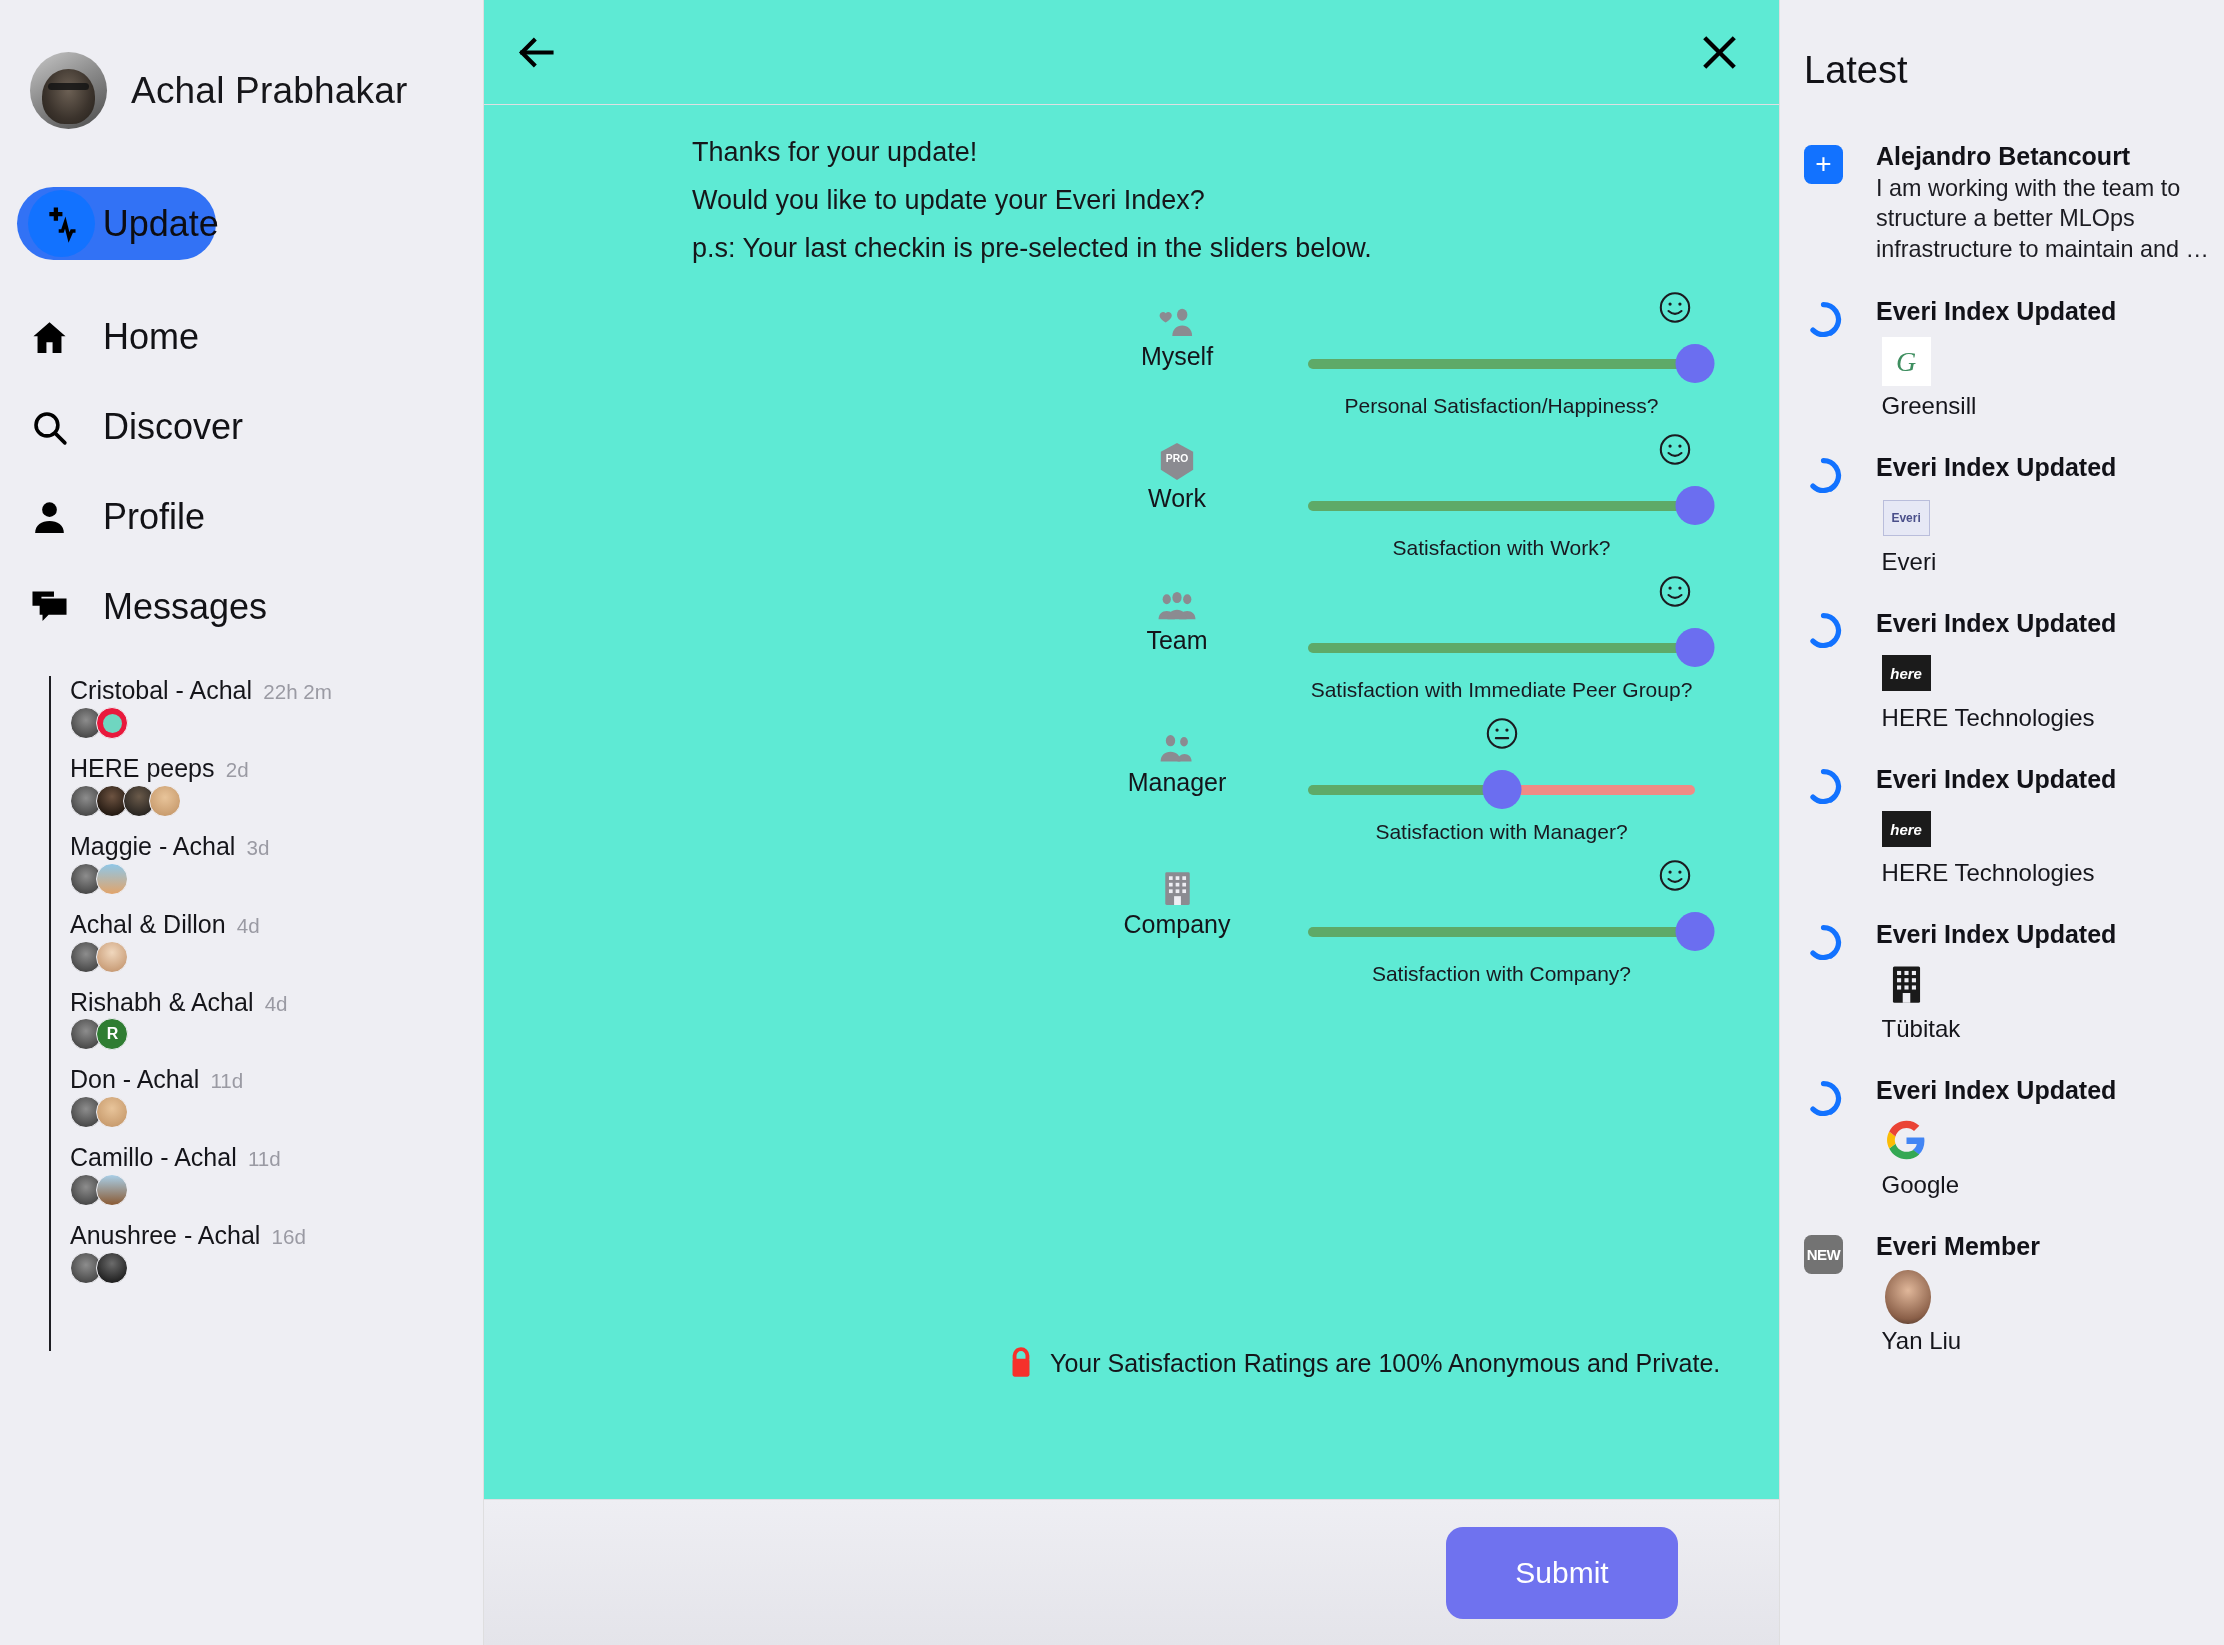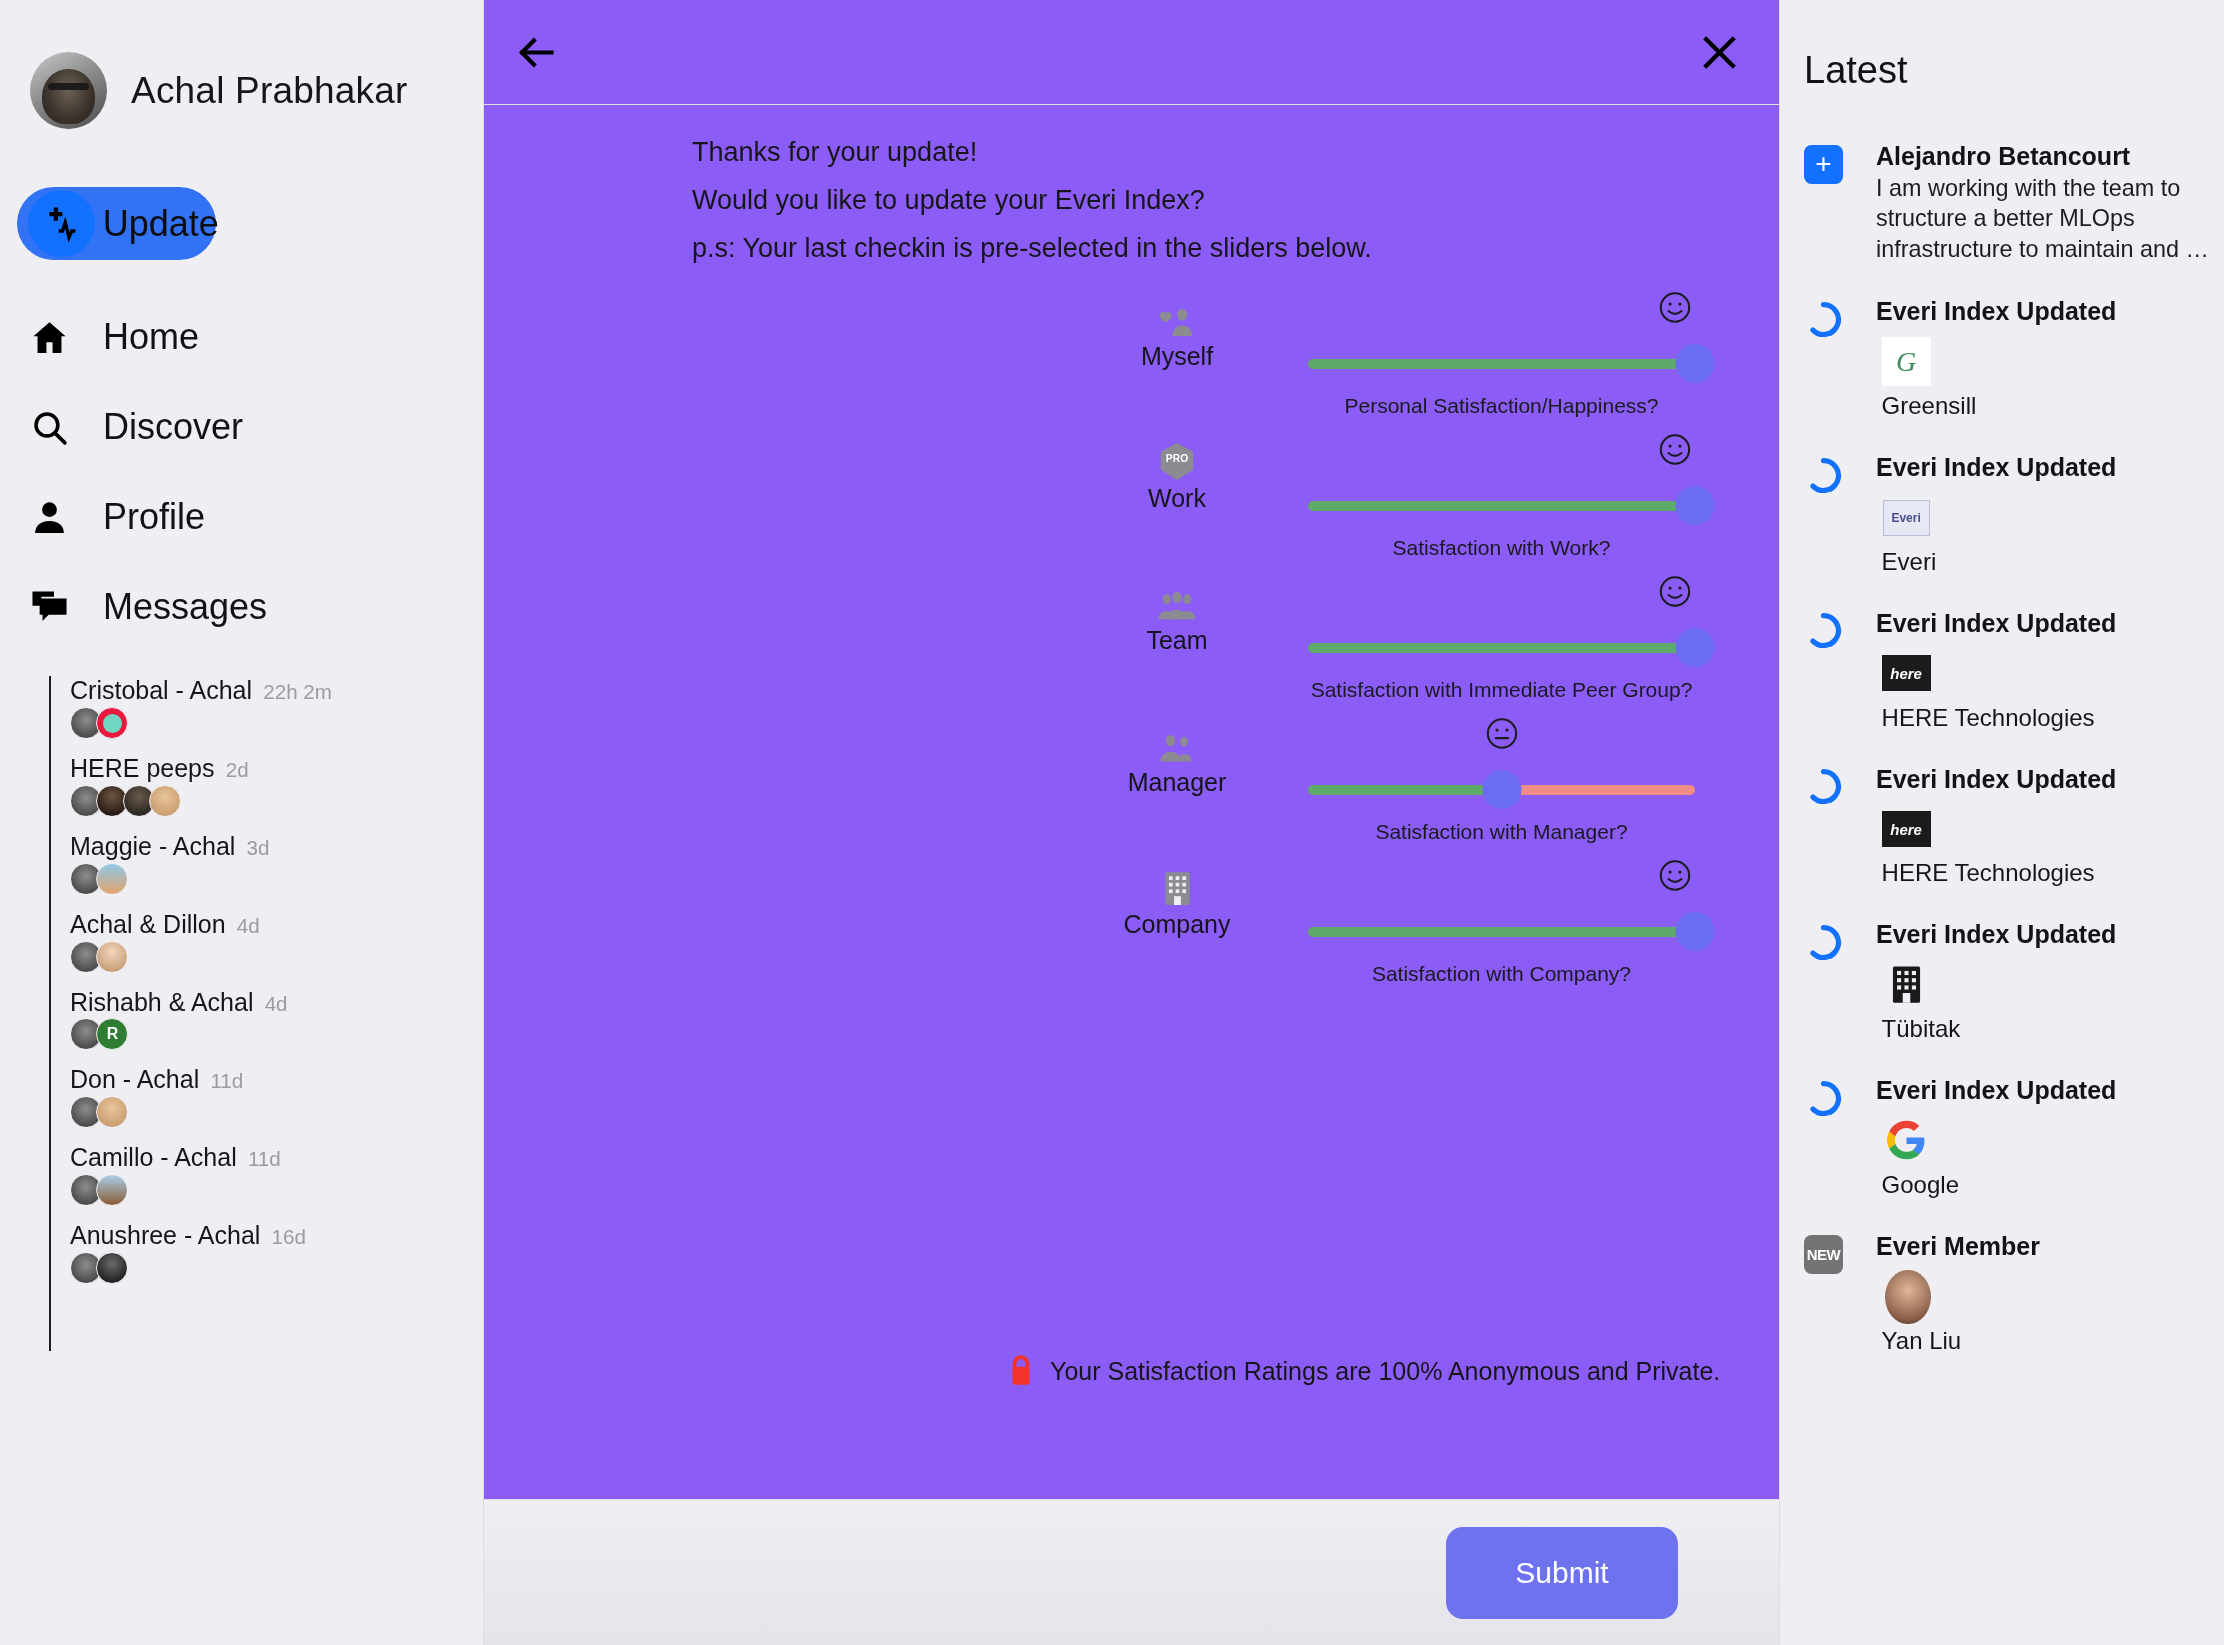--- a/index.html
+++ b/index.html
@@ -98,21 +98,21 @@
   .av-blond { background: radial-gradient(circle at 50% 38%, #e8c49a 0%, #c79a6c 80%); }
   .av-beach { background: linear-gradient(180deg,#8fc7e8 0%, #e2a46a 100%); }
   .av-green { background: #2f7d32; }
   .av-glasses { background: radial-gradient(circle at 50% 35%, #f0d7bd 0%, #c79a74 80%); }
   .av-sky { background: linear-gradient(180deg,#a9cfe8 0%, #8a5a33 100%); }
   .av-dark { background: radial-gradient(circle at 50% 35%, #6b6b6b 0%, #1c1c1c 80%); }
 
   
   .center {
     flex: 1 1 auto;
-    background: #8b5cf6;
+    background: #5eead4;
     display: flex; flex-direction: column;
     border-left: 1.9px solid #dededf;
     border-right: 1.9px solid #dededf;
     position: relative;
   }
   .center-topbar {
     height: 105px; flex: 0 0 105px;
     display: flex; align-items: center; justify-content: space-between;
     padding: 0 32px 0 24px;
     border-bottom: 1.9px solid #dfdfe2;
@@ -162,21 +162,21 @@
     position: absolute; top: -58px;
     transform: translateX(-50%);
     width: 37px; height: 37px;
   }
   .sl-question {
     position: absolute; left: 824px; right: 84px; top: 101px;
     text-align: center; font-size: 21px; color: #191920;
   }
 
   .privacy {
-    position: absolute; left: 521px; bottom: 108px;
+    position: absolute; left: 521px; bottom: 116px;
     display: flex; align-items: center; gap: 13px;
   }
   .privacy-text { font-size: 25px; color: #15151a; }
 
   .center-footer {
     height: 146px; flex: 0 0 146px;
     border-top: 1.9px solid #dfdfe2;
     display: flex; align-items: center; justify-content: flex-end;
     padding-right: 101px;
     background: linear-gradient(180deg,#eeeef3 0%,#e4e4ea 100%);

